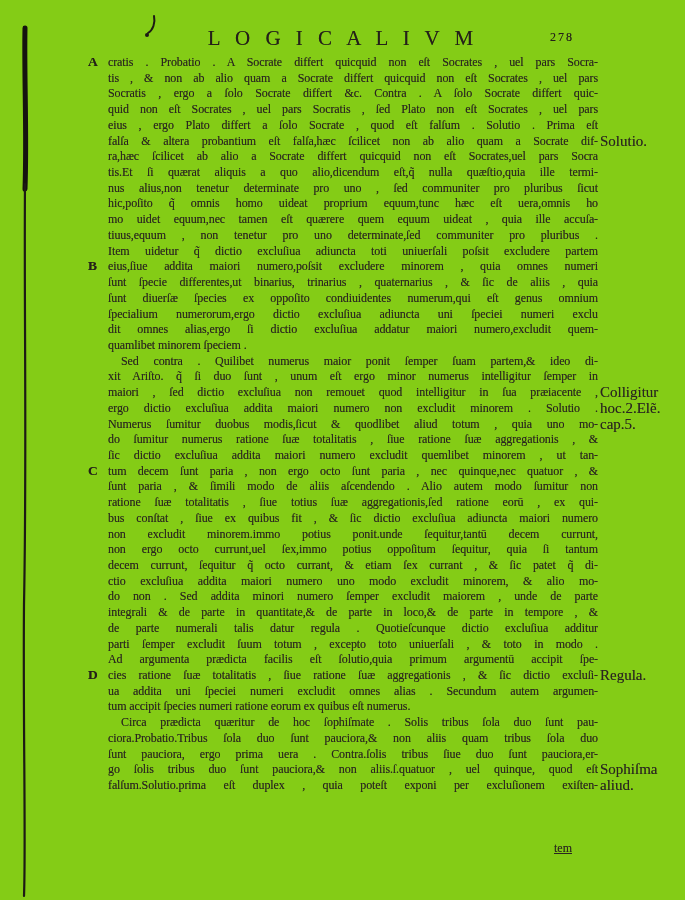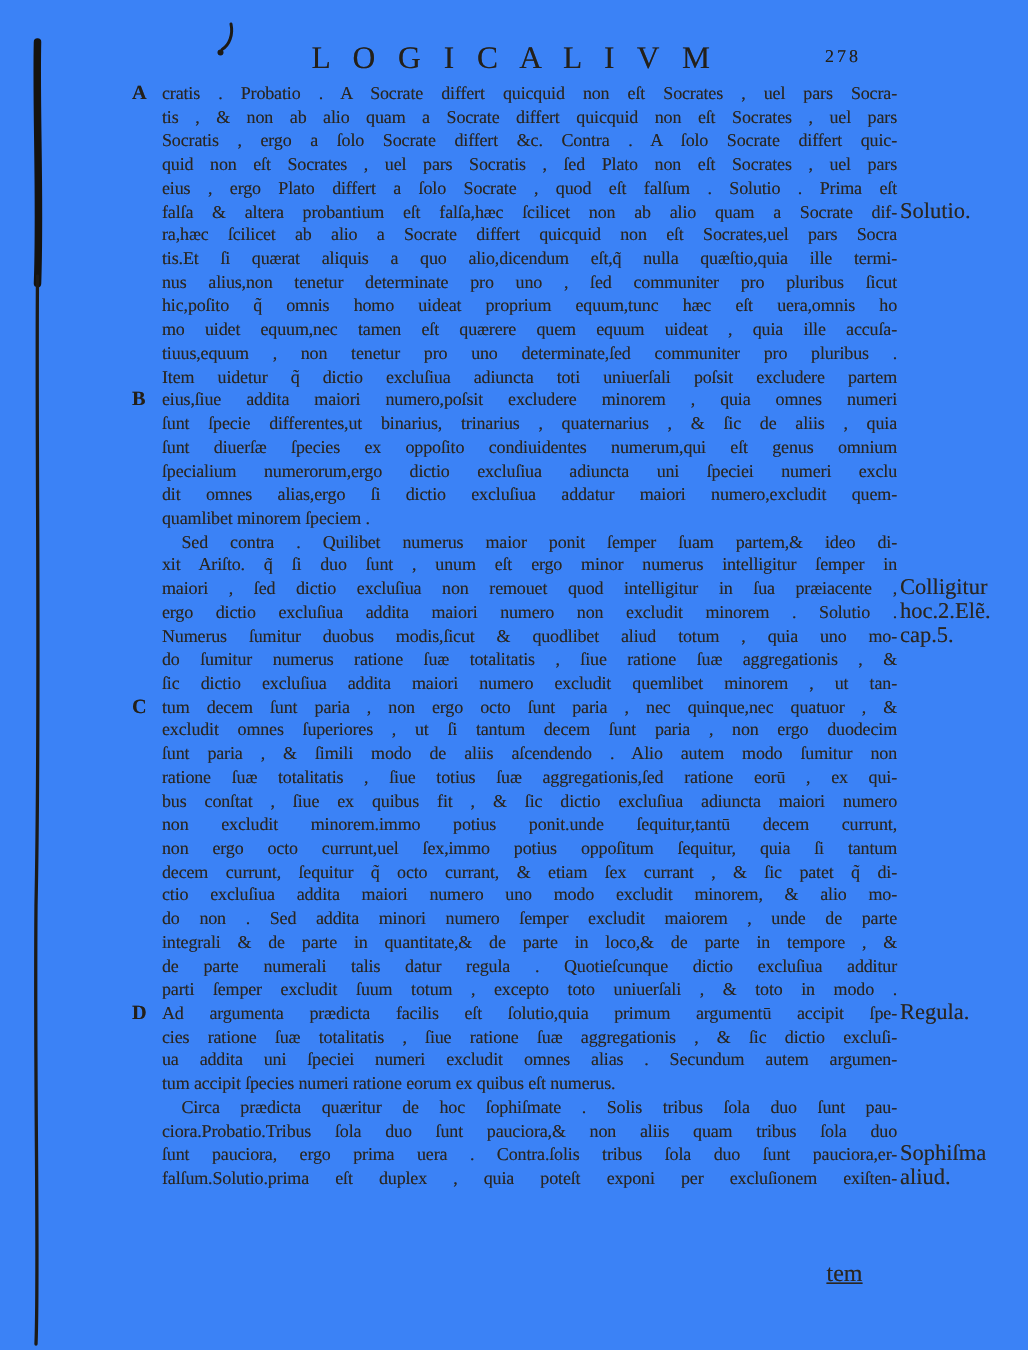--- a/index.html
+++ b/index.html
@@ -6,21 +6,21 @@
   body{
     width:685px;height:900px;
     background:#ffffff;
     font-family:"Liberation Serif","DejaVu Serif",serif;
     color:#272420;
     overflow:hidden;
     position:relative;
   }
   .page{
     position:absolute;inset:0;
-    background:#3b82f6;
+    background:#84cc16;
   }
   
   .edge-svg{position:absolute;left:16px;top:24px;}
   
   .inkmark-svg{position:absolute;left:141px;top:13px;}
   .running-head{
     position:absolute;top:26px;left:108px;width:470px;
     text-align:center;
     font-size:21px;letter-spacing:5px;
     color:#242019;
@@ -52,21 +52,21 @@
     font-weight:700;font-size:13.5px;line-height:15.72px;
     color:#242019;text-shadow:0 0 .35px rgba(42,38,30,.5);
   }
   .margin-note{
     position:absolute;left:600px;width:84px;
     font-size:15px;line-height:15.72px;white-space:nowrap;
     color:#2a2620;text-shadow:0 0 .35px rgba(42,38,30,.5);
   }
   .catchword{
     position:absolute;top:841px;left:538px;width:50px;
-    text-align:center;font-size:16px;
+    text-align:center;font-size:12px;
     color:#2a2620;text-shadow:0 0 .35px rgba(42,38,30,.5);text-decoration:underline;
   }
 </style>
 </head>
 <body>
 
 <div class="page">
 
   <svg class="edge-svg" width="16" height="876" viewBox="0 0 16 876">
     <path d="M9,4 C8,50 11,110 9,165" stroke="#15130f" stroke-width="5" fill="none" stroke-linecap="round"></path>
@@ -102,39 +102,39 @@
       <div class="bline">dit omnes alias,ergo ſi dictio excluſiua addatur maiori numero,excludit quem-</div>
       <div class="bline nojust">quamlibet minorem ſpeciem .</div>
       <div class="bline indent">Sed contra .  Quilibet numerus maior ponit ſemper ſuam partem,&amp; ideo di-</div>
       <div class="bline">xit Ariſto. q̃ ſi duo ſunt , unum eſt ergo minor numerus intelligitur ſemper in</div>
       <div class="bline">maiori , ſed dictio excluſiua non remouet quod intelligitur in ſua præiacente ,</div>
       <div class="bline">ergo dictio excluſiua addita maiori numero non excludit minorem .  Solutio .</div>
       <div class="bline">Numerus ſumitur duobus modis,ſicut &amp; quodlibet aliud totum , quia uno mo-</div>
       <div class="bline">do ſumitur numerus ratione ſuæ totalitatis , ſiue ratione ſuæ aggregationis , &amp;</div>
       <div class="bline">ſic dictio excluſiua addita maiori numero excludit quemlibet minorem , ut tan-</div>
       <div class="bline">tum decem ſunt paria , non ergo octo ſunt paria , nec quinque,nec quatuor , &amp;</div>
-      <div class="bline">excludit omnes ſuperiores , ut ſi tantum decem ſunt paria , non ergo duodecim</div>
       <div class="bline">ſunt paria , &amp; ſimili modo de aliis aſcendendo .  Alio autem modo ſumitur non</div>
       <div class="bline">ratione ſuæ totalitatis , ſiue totius ſuæ aggregationis,ſed ratione eorū , ex qui-</div>
       <div class="bline">bus conſtat , ſiue ex quibus fit , &amp; ſic dictio excluſiua adiuncta maiori numero</div>
       <div class="bline">non excludit minorem.immo potius ponit.unde ſequitur,tantū decem currunt,</div>
       <div class="bline">non ergo octo currunt,uel ſex,immo potius oppoſitum ſequitur, quia ſi tantum</div>
       <div class="bline">decem currunt, ſequitur q̃ octo currant, &amp; etiam ſex currant , &amp; ſic patet q̃ di-</div>
       <div class="bline">ctio excluſiua addita maiori numero uno modo excludit minorem, &amp; alio mo-</div>
       <div class="bline">do non .  Sed addita minori numero ſemper excludit maiorem , unde de parte</div>
       <div class="bline">integrali &amp; de parte in quantitate,&amp; de parte in loco,&amp; de parte in tempore , &amp;</div>
       <div class="bline">de parte numerali talis datur regula .  Quotieſcunque dictio excluſiua additur</div>
       <div class="bline">parti ſemper excludit ſuum totum , excepto toto uniuerſali ,  &amp; toto in modo .</div>
       <div class="bline">Ad argumenta prædicta facilis eſt ſolutio,quia primum argumentū accipit ſpe-</div>
       <div class="bline">cies ratione ſuæ totalitatis , ſiue ratione ſuæ aggregationis , &amp; ſic dictio excluſi-</div>
       <div class="bline">ua addita uni ſpeciei numeri excludit omnes alias . Secundum autem argumen-</div>
       <div class="bline nojust">tum accipit ſpecies numeri ratione eorum ex quibus eſt numerus.</div>
       <div class="bline indent">Circa prædicta quæritur de hoc ſophiſmate .  Solis tribus ſola duo ſunt pau-</div>
       <div class="bline">ciora.Probatio.Tribus ſola duo ſunt pauciora,&amp; non aliis quam tribus ſola duo</div>
-      <div class="bline">ſunt pauciora, ergo prima uera .  Contra.ſolis tribus ſola duo ſunt pauciora,er-</div>
+      <div class="bline">ſunt pauciora, ergo prima uera .  Contra.ſolis tribus ſiue duo ſunt pauciora,er-</div>
+      <div class="bline">go ſolis tribus duo ſunt pauciora,&amp;  non aliis.ſ.quatuor , uel quinque, quod eſt</div>
       <div class="bline">falſum.Solutio.prima eſt duplex , quia poteſt exponi per excluſionem exiſten-</div>
     </div>
 
   <div id="margins">
       <div class="margin-letter" style="top: 54px;">A</div>
       <div class="margin-letter" style="top: 258.36px;">B</div>
       <div class="margin-letter" style="top: 462.72px;">C</div>
       <div class="margin-letter" style="top: 667.08px;">D</div>
       <div class="margin-note" style="top: 133.6px;">Solutio.</div>
       <div class="margin-note" style="top: 385.12px;">Colligitur</div>

